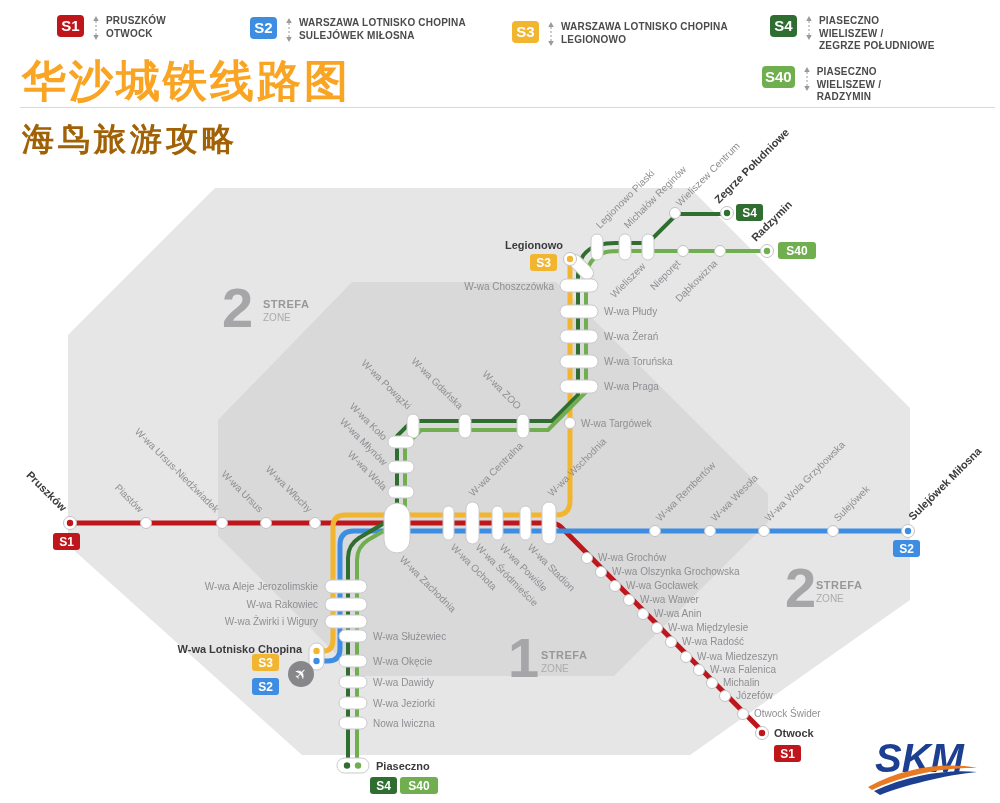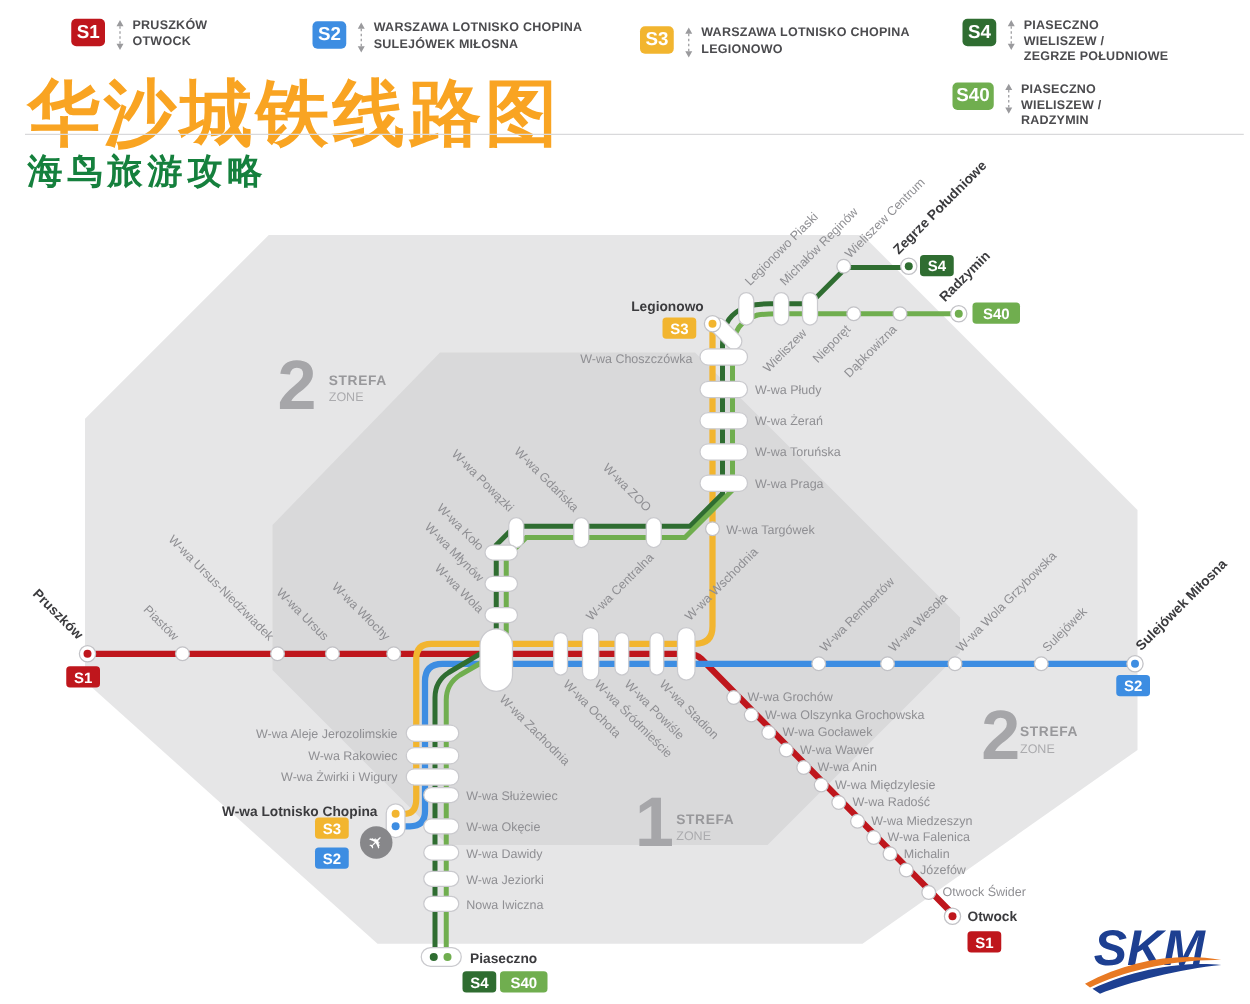--- a/index.html
+++ b/index.html
@@ -1,21 +1,21 @@
 <!DOCTYPE html>
 <html><head>
 <meta charset="utf-8">
 <style>
   html,body{margin:0;padding:0;background:#fff;}
   #page{position:relative;width:1000px;height:803px;background:#fff;overflow:hidden;
         font-family:"Liberation Sans",sans-serif;}
   
-  #title{position:absolute;left:22px;top:52px;font-size:58px;font-weight:bold;color:#f9a422;letter-spacing:3px;}
+  #title{position:absolute;left:22px;top:52px;font-size:44px;font-weight:bold;color:#f9a422;letter-spacing:3px;}
   #rule{position:absolute;left:20px;top:107px;width:975px;height:1px;background:#d9d9db;}
-  #subtitle{position:absolute;left:22px;top:118px;font-size:28px;font-weight:bold;color:#15803d;letter-spacing:4px;}
+  #subtitle{position:absolute;left:22px;top:118px;font-size:32px;font-weight:bold;color:#a16207;letter-spacing:4px;}
   
   .lg{position:absolute;display:flex;align-items:flex-start;}
   .bdg{display:inline-block;min-width:27px;height:22px;border-radius:4px;color:#fff;
        font-size:15px;font-weight:bold;text-align:center;line-height:22px;padding:0 3px;box-sizing:border-box;}
   .cS1{background:#bf161c}.cS2{background:#3d8de2}.cS3{background:#f2b52f}.cS4{background:#2f6d31}.cS40{background:#70ae4f}
   .lgi{margin:0 5px 0 7px;}
   .lgt{display:flex;flex-direction:column;gap:1px;}
   .lgt span{font-size:10px;font-weight:bold;color:#4b4b4e;letter-spacing:.2px;line-height:11.5px;}
   
   .sl{font-family:"Liberation Sans",sans-serif;font-size:10px;fill:#8f8f93;}

